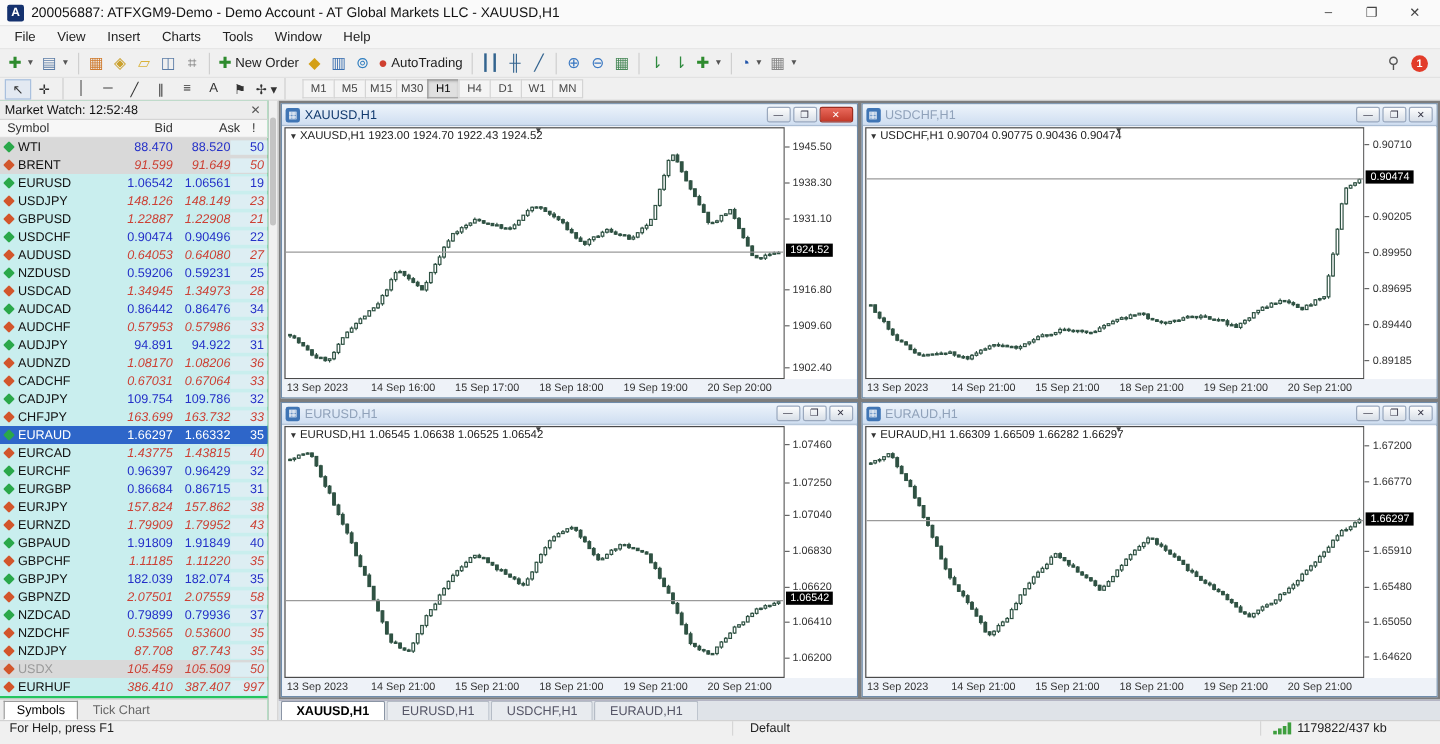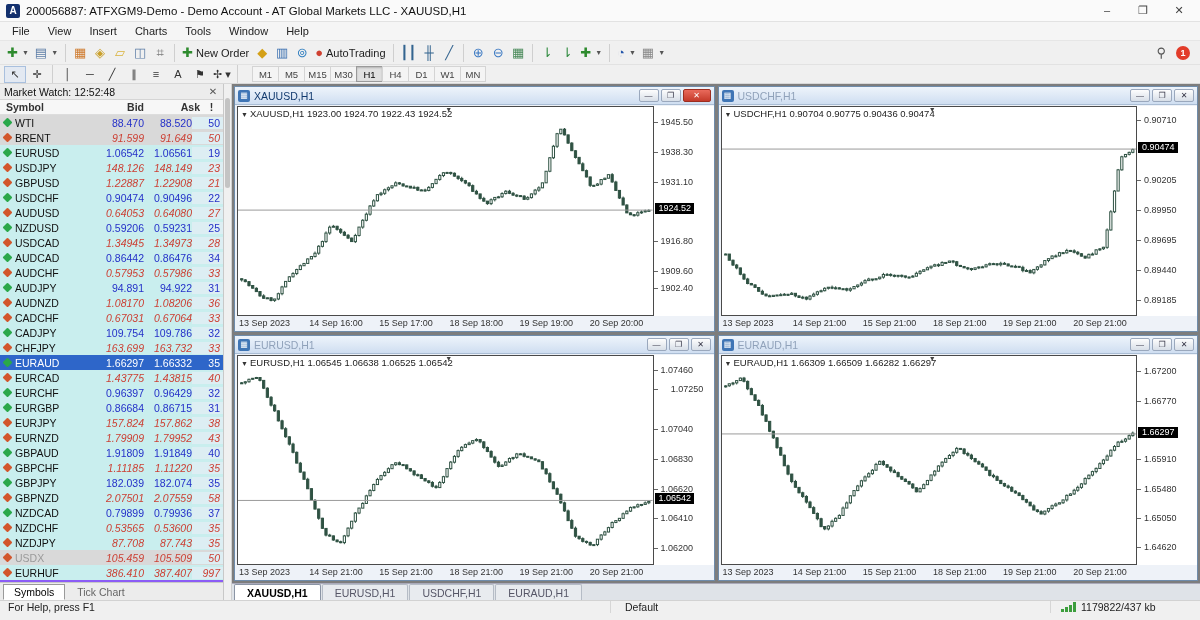--- a/index.html
+++ b/index.html
@@ -33,24 +33,24 @@
   .dtool.active { background:#e3e9f2; border-color:#a9c0de; }
   .tf-group { display:flex; margin-left:10px; }
   .tf { min-width:26px; height:16px; display:flex; align-items:center; justify-content:center; font-size:9.5px; color:#444; border:1px solid #d4d4d4; border-right-width:0; background:#f4f4f4;}
   .tf:last-child { border-right-width:1px; }
   .tf.active { background:#e0e0e0; border-color:#9a9a9a; box-shadow:inset 0 1px 2px rgba(0,0,0,.2); color:#000;}
 
   
   .main { flex:1 1 auto; display:flex; min-height:0; }
 
   
-  .mw { width:224px; flex:0 0 224px; display:flex; flex-direction:column; background:#8b5cf6; border-right:1px solid #c8c8c8;}
+  .mw { width:224px; flex:0 0 224px; display:flex; flex-direction:column; background:#22c55e; border-right:1px solid #c8c8c8;}
   .mw-title { height:16px; background:#ececec; display:flex; align-items:center; padding:0 4px; font-size:10.5px; color:#111; border-bottom:1px solid #d5d5d5;}
   .mw-close { margin-left:auto; color:#555; font-size:10px; width:12px; text-align:center;}
-  .mw-cols { height:15px; display:flex; background:#f7f7f7; border-bottom:1px solid #ddd; color:#333; font-size:10.5px; align-items:center;font-weight:bold;}
+  .mw-cols { height:15px; display:flex; background:#f7f7f7; border-bottom:1px solid #ddd; color:#333; font-size:10.5px; align-items:center;}
   .mw-cols .c1 { width:84px; padding-left:6px;} .mw-cols .c2{ width:60px; text-align:right;} .mw-cols .c3{ width:56px; text-align:right;} .mw-cols .c4{ flex:1; text-align:center;}
   .mw-rows { flex:1 1 auto; overflow:hidden; }
   .mwr { height:15px; display:flex; align-items:center; font-size:10.5px; }
   .mwr .sym { width:84px; display:flex; align-items:center; gap:4px; padding-left:4px; color:#111;}
   .mwr .ic { width:7px; height:7px; transform:rotate(45deg); border-radius:1px; flex:0 0 7px;}
   .mwr .bid { width:60px; text-align:right; } .mwr .ask { width:48px; text-align:right;}
   .mwr .spr { flex:1; text-align:right; padding-right:3px; background:#ddeef3;}
   .mwr.cyan { background:#c9eeee; }
   .mwr.grey { background:#d9d9d9; }
   .mwr.disabled { background:#d9d9d9; } .mwr.disabled .sym { color:#9a9a9a; }
@@ -696,21 +696,21 @@
                 </svg>
                 <div class="legend"><span class="lc">▼</span>XAUUSD,H1  1923.00 1924.70 1922.43 1924.52</div>
                 <div class="scrollmark">▼</div>
               </div>
               <div class="paxis">
                 <span class="ptick" style="top: 10.808px;">1945.50</span>
                 <span class="ptick" style="top: 40.76px;">1938.30</span>
                 <span class="ptick" style="top: 70.712px;">1931.10</span>
                 <span class="ptick" style="top: 130.2px;">1916.80</span>
                 <span class="ptick" style="top: 160.152px;">1909.60</span>
-                <span class="ptick" style="top: 177px;">1902.40</span>
+                <span class="ptick" style="top: 195px;">1902.40</span>
                 <span class="ptag" style="top: 97.0848px;">1924.52</span>
               </div>
             </div>
             <div class="taxis">
               <span style="left: 2px;">13 Sep 2023</span>
               <span style="left: 72.135px;">14 Sep 16:00</span>
               <span style="left: 142.27px;">15 Sep 17:00</span>
               <span style="left: 212.405px;">18 Sep 18:00</span>
               <span style="left: 282.54px;">19 Sep 19:00</span>
               <span style="left: 352.675px;">20 Sep 20:00</span>
@@ -1214,21 +1214,21 @@
                   <rect x="406.6" y="146.9" width="2.2" height="1.6" fill="#ffffff" stroke="#2f5243" stroke-width="1"></rect>
                   <line x1="411.3" y1="144.9" x2="411.3" y2="148.2" stroke="#2f5243" stroke-width="1"></line>
                   <rect x="410.2" y="145.5" width="2.2" height="1.3" fill="#ffffff" stroke="#2f5243" stroke-width="1"></rect>
                   <line x1="0" y1="144.5" x2="415" y2="144.5" stroke="#9a9a9a" stroke-width="1"></line>
                 </svg>
                 <div class="legend"><span class="lc">▼</span>EURUSD,H1  1.06545 1.06638 1.06525 1.06542</div>
                 <div class="scrollmark">▼</div>
               </div>
               <div class="paxis">
                 <span class="ptick" style="top: 10.4595px;">1.07460</span>
-                <span class="ptick" style="top: 29px; text-align: center;">1.07250</span>
+                <span class="ptick" style="top: 42px;">1.07250</span>
                 <span class="ptick" style="top: 69.4865px;">1.07040</span>
                 <span class="ptick" style="top: 99px;">1.06830</span>
                 <span class="ptick" style="top: 128.514px;">1.06620</span>
                 <span class="ptick" style="top: 158.027px;">1.06410</span>
                 <span class="ptick" style="top: 187.541px;">1.06200</span>
                 <span class="ptag" style="top: 138.476px;">1.06542</span>
               </div>
             </div>
             <div class="taxis">
               <span style="left: 2px;">13 Sep 2023</span>

